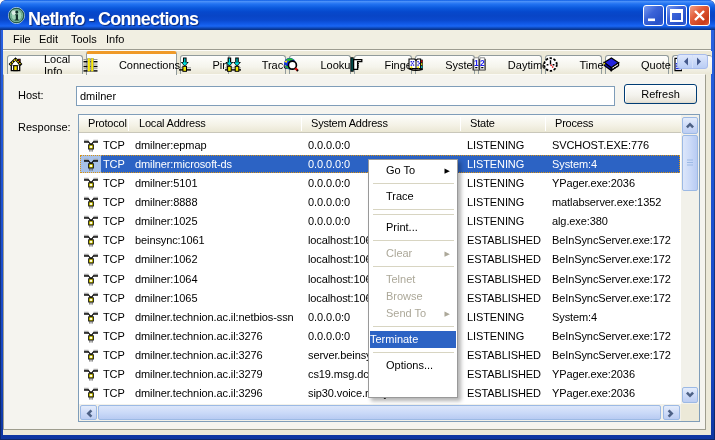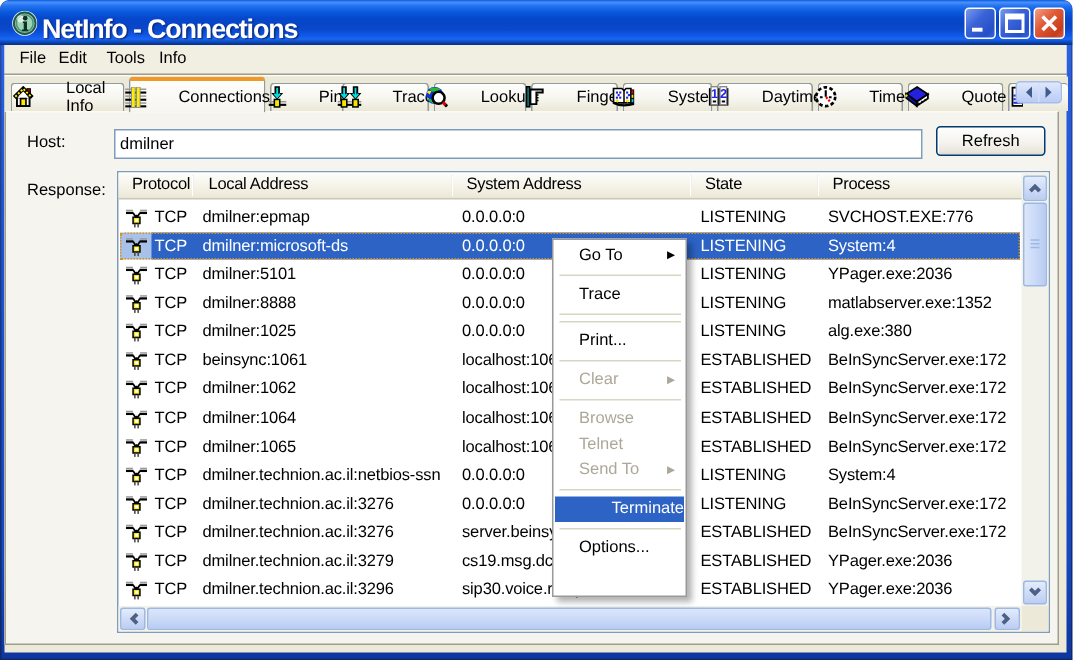--- a/index.html
+++ b/index.html
@@ -55,21 +55,21 @@
   background:linear-gradient(180deg,#e4ecfb 0%,#cfdcf8 50%,#bccdf2 100%); }
 .sthumbv { position:absolute; border:1px solid #9cb9e4; border-radius:2px;
   background:linear-gradient(90deg,#dce6fa 0%,#cbdaf8 50%,#b8cbf2 100%); }
 .sthumbh { position:absolute; border:1px solid #9cb9e4; border-radius:2px;
   background:linear-gradient(180deg,#dce6fa 0%,#cbdaf8 50%,#b8cbf2 100%); }
 #ctxmenu { position:absolute; left:368px; top:159px; width:90px; height:239px;
   background:#fff; border:1px solid #999; box-shadow:3px 3px 4px rgba(0,0,0,0.3);
   padding-top:2px; z-index:20; }
 .mi { height:17px; font-size:11px; line-height:17px; padding-left:17px; position:relative; color:#000; }
 .mi.dis { color:#aca899; }
-.mi.sel { background:#2c63c4; color:#fff; margin:0 1px; padding-left:0;text-align:right; }
+.mi.sel { background:#2c63c4; color:#fff; margin:0 1px; padding-left:0; }
 .marr { position:absolute; right:7px; top:0; font-size:7px; }
 .msep { height:1px; background:#d8d5c2; margin:4px 3.5px; }
 </style></head>
 <body>
 <div id="win">
 <div id="winborder"></div>
 <div id="titlebar">
 <svg style="position:absolute;left:8px;top:7px" width="17" height="17" viewBox="0 0 17 17">
 <circle cx="8.5" cy="8.5" r="8" fill="#9ed2b4" stroke="#d8e8f8" stroke-width="0.8"></circle>
 <circle cx="8.5" cy="8.5" r="7.2" fill="none" stroke="#23584a" stroke-width="1.3"></circle>
@@ -534,20 +534,20 @@
 <div id="ctxmenu">
 <div class="mi"><span>Go To</span><span class="marr">▶</span></div>
 <div class="msep"></div>
 <div class="mi"><span>Trace</span></div>
 <div class="msep"></div>
 <div class="msep"></div>
 <div class="mi"><span>Print...</span></div>
 <div class="msep"></div>
 <div class="mi dis"><span>Clear</span><span class="marr">▶</span></div>
 <div class="msep"></div>
+<div class="mi dis"><span>Telnet</span></div>
 <div class="mi dis"><span>Browse</span></div>
-<div class="mi dis"><span>Telnet</span></div>
 <div class="mi dis"><span>Send To</span><span class="marr">▶</span></div>
 <div class="msep"></div>
 <div class="mi sel"><span>Terminate</span></div>
 <div class="msep"></div>
 <div class="mi"><span>Options...</span></div>
 </div>
 </div>
 </body></html>

